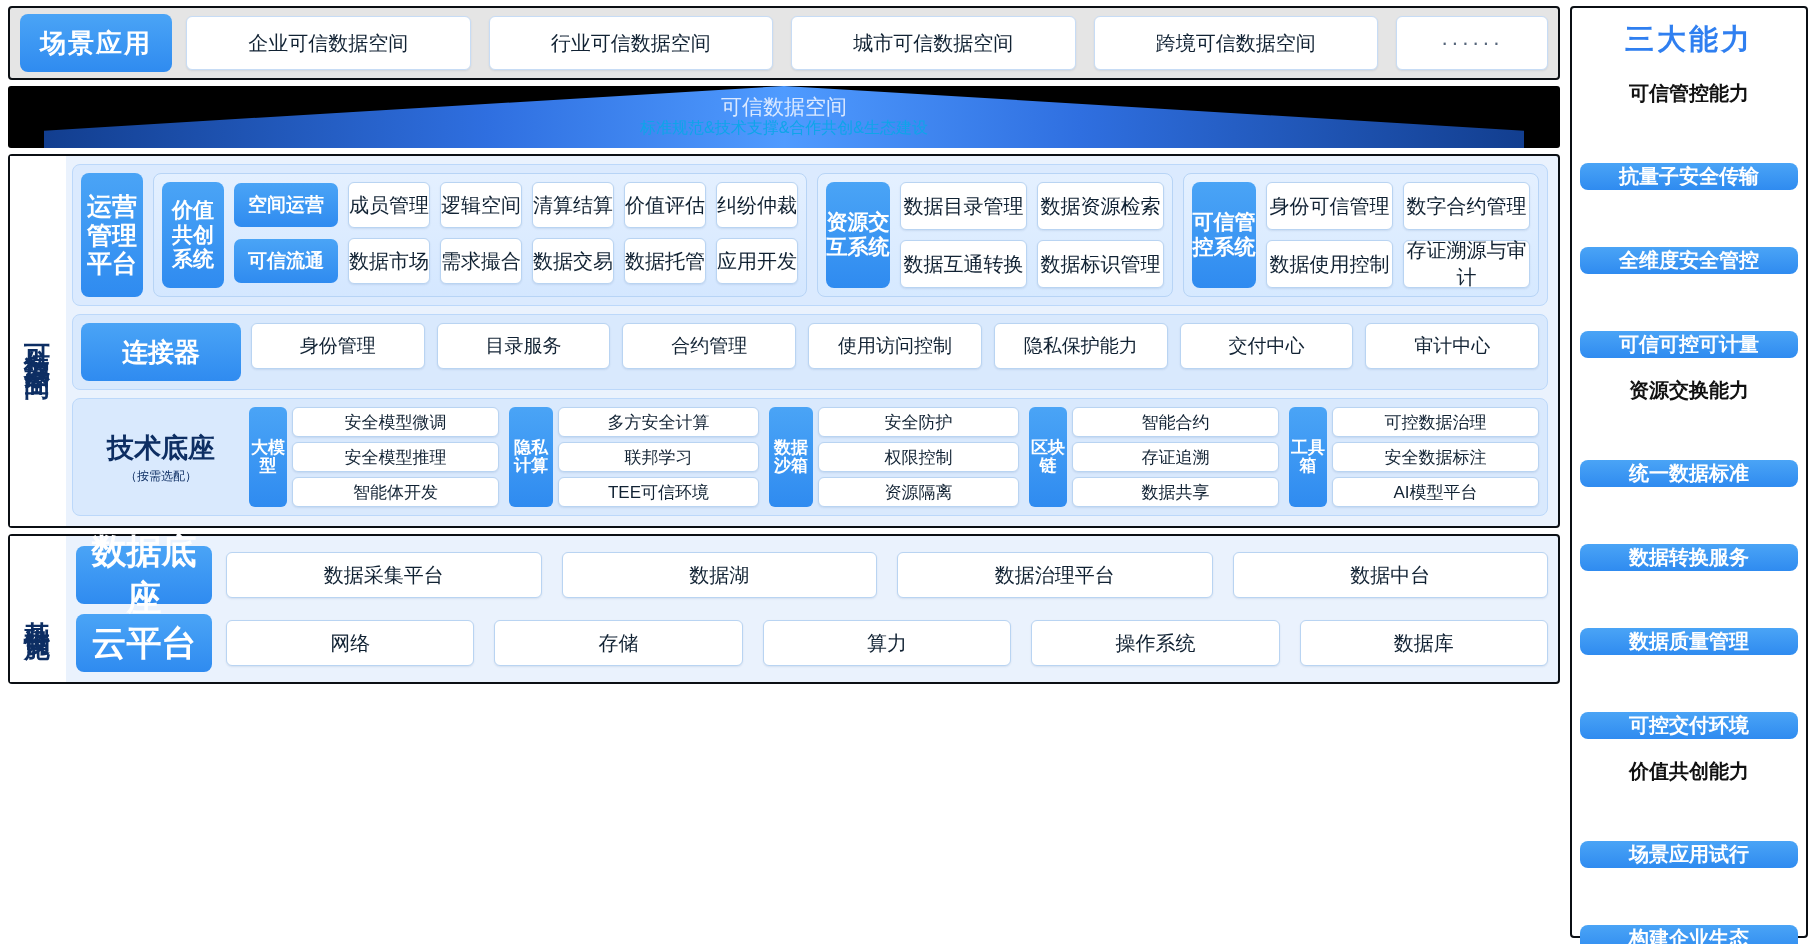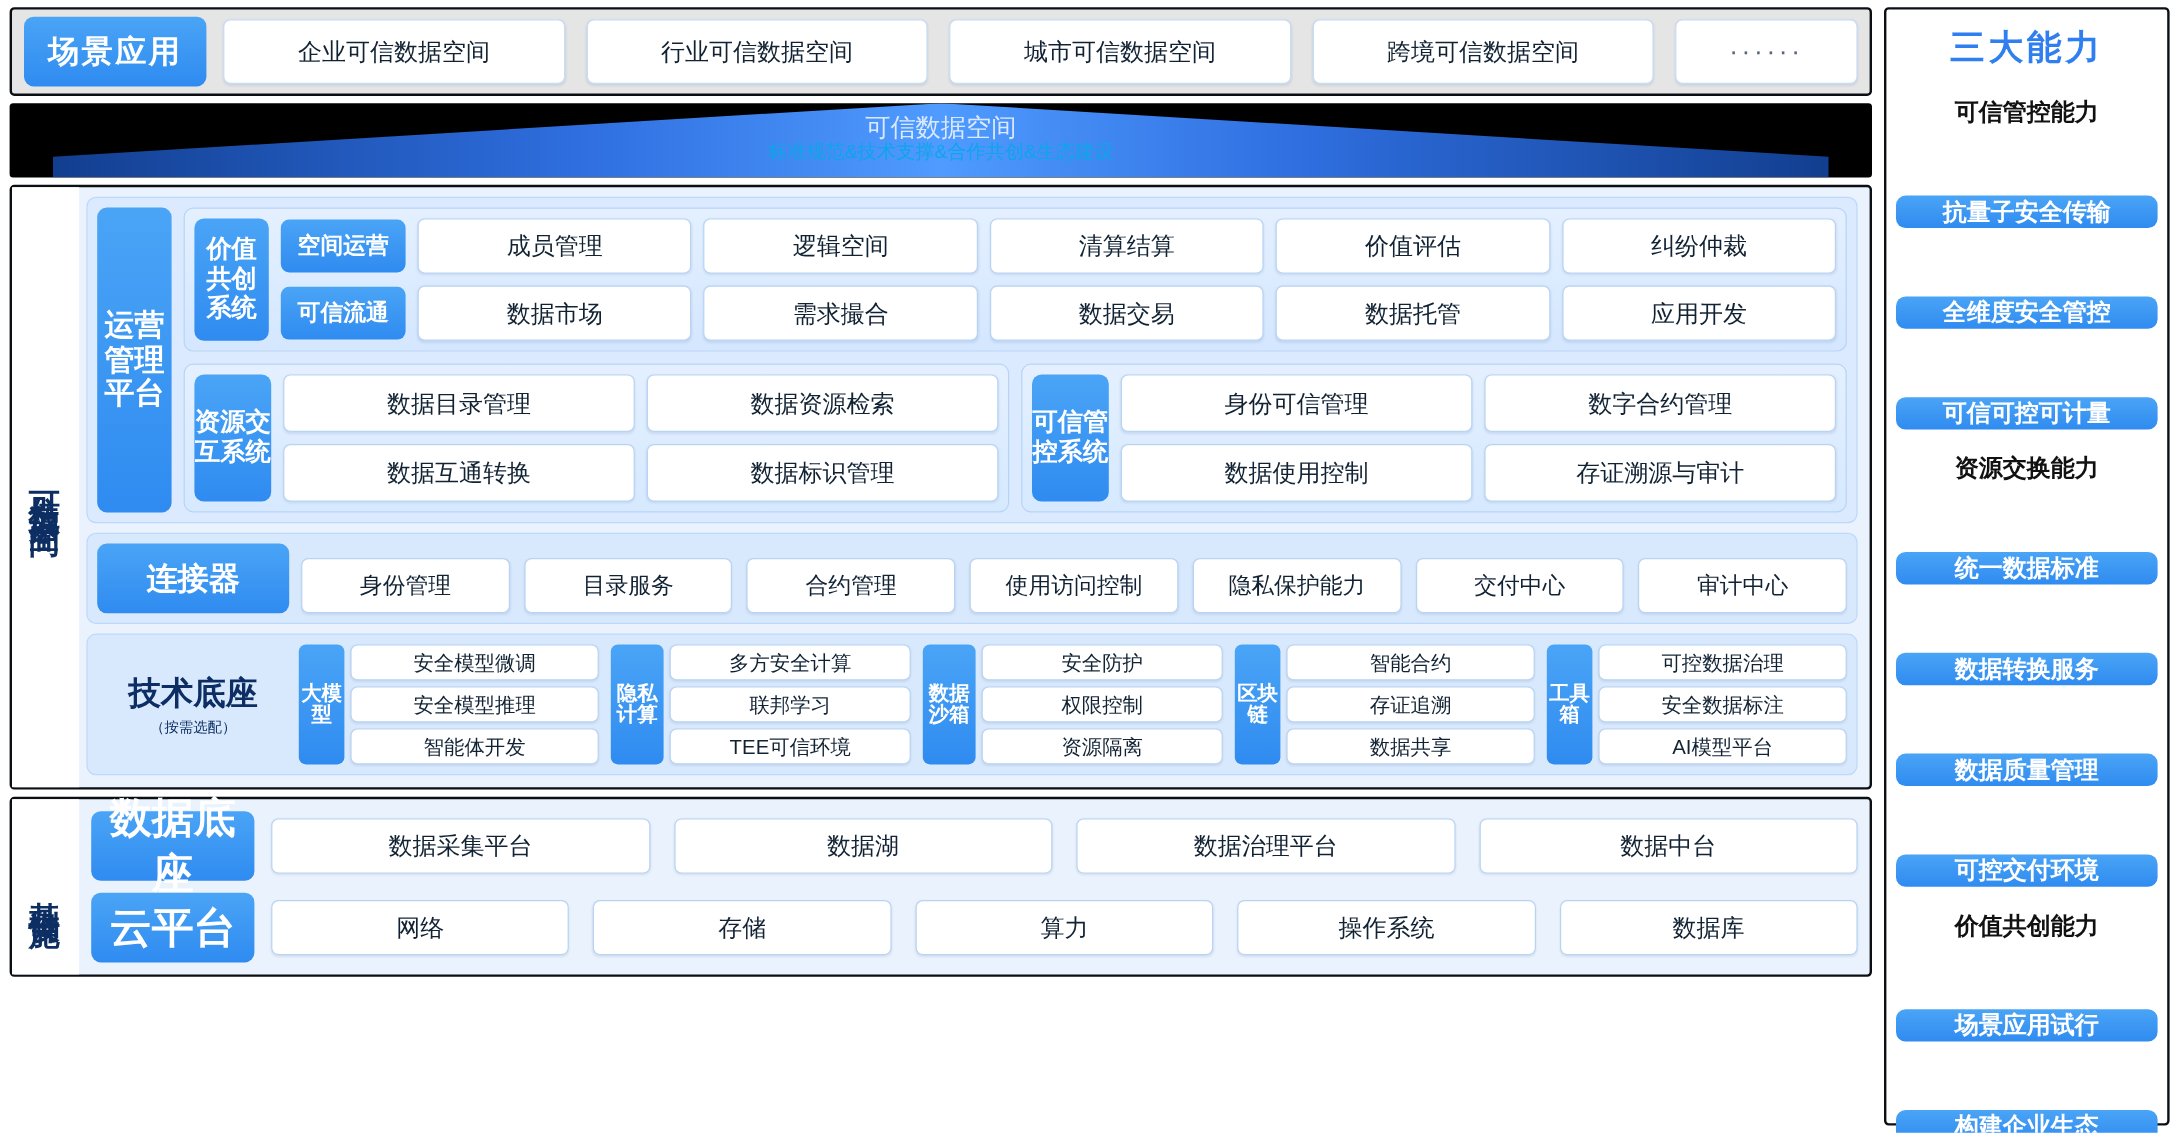--- a/index.html
+++ b/index.html
@@ -29,37 +29,37 @@
   .banner .btxt .l2{font-size:16px;color:#0ea5e9;line-height:1.3;}
 
   
   .platform-wrap{display:flex;border:2px solid #0b0f14;border-radius:4px;background:#eaf2fd;box-sizing:border-box;flex:none;}
   .tds-title{width:56px;flex:none;display:flex;align-items:center;justify-content:center;text-align:center;
     font-size:26px;font-weight:bold;color:#0d2e63;writing-mode:vertical-rl;letter-spacing:6px;background:#fff;border-right:0;}
   .platform-inner{flex:1;display:flex;flex-direction:column;gap:8px;padding:8px 10px 10px 6px;min-width:0;}
 
   .ops-row{display:flex;gap:10px;background:#dbeafe;border:1px solid #bcd8fa;border-radius:8px;padding:8px;}
   .ops-label{width:62px;flex:none;font-size:25px;line-height:1.15;padding:6px 0;}
-  .ops-right{flex:1;display:flex;flex-direction:column;gap:10px;min-width:0;}
+  .ops-right{flex:1;display:flex;flex-direction:row;gap:10px;min-width:0;}
 
   .sub-blue{background:linear-gradient(180deg,#e4f0ff,#d4e7ff);border:1px solid #b7d4f6;border-radius:8px;padding:8px;display:flex;gap:10px;}
   .cat-label{width:62px;flex:none;border-radius:8px;font-size:21px;line-height:1.18;display:flex;align-items:center;justify-content:center;text-align:center;}
   .cat-col{flex:1;display:flex;flex-direction:column;gap:10px;min-width:0;}
   .line{display:flex;gap:10px;align-items:center;}
   .tag{flex:none;width:104px;height:44px;font-size:19px;border-radius:7px;}
   .line .wbox{flex:1;height:44px;font-size:20px;}
 
   .res-row{display:flex;gap:10px;}
   .res-left{flex:1;display:flex;gap:10px;background:linear-gradient(180deg,#e4f0ff,#d6e9ff);border:1px solid #b7d4f6;border-radius:8px;padding:8px;min-width:0;}
   .res-right{flex:1;display:flex;gap:10px;background:linear-gradient(180deg,#e4f0ff,#d6e9ff);border:1px solid #b7d4f6;border-radius:8px;padding:8px;min-width:0;}
   .res-cat{width:64px;flex:none;border-radius:8px;font-size:21px;line-height:1.18;display:flex;align-items:center;justify-content:center;}
   .res-grid{flex:1;display:flex;flex-direction:column;gap:10px;min-width:0;}
   .res-grid .line .wbox{height:46px;}
 
-  .conn-row{display:flex;gap:10px;align-items:flex-end;background:#d9e9fd;border:1px solid #bcd8fa;border-radius:8px;padding:8px;}
+  .conn-row{display:flex;gap:10px;align-items:flex-start;background:#d9e9fd;border:1px solid #bcd8fa;border-radius:8px;padding:8px;}
   .conn-label{width:160px;height:58px;flex:none;font-size:26px;}
   .conn-items{flex:1;display:flex;gap:12px;}
   .conn-items .wbox{flex:1;height:44px;font-size:19px;}
 
   .tech-row{display:flex;gap:8px;align-items:stretch;background:#d9e9fd;border:1px solid #bcd8fa;border-radius:8px;padding:8px;}
   .tech-label{width:160px;flex:none;display:flex;flex-direction:column;align-items:center;justify-content:center;color:#0d2e63;}
   .tech-label .t1{font-size:27px;font-weight:bold;}
   .tech-label .t2{font-size:12px;margin-top:2px;}
   .tech-groups{flex:1;display:flex;gap:10px;min-width:0;}
   .tgroup{flex:1;display:flex;gap:5px;min-width:0;}

